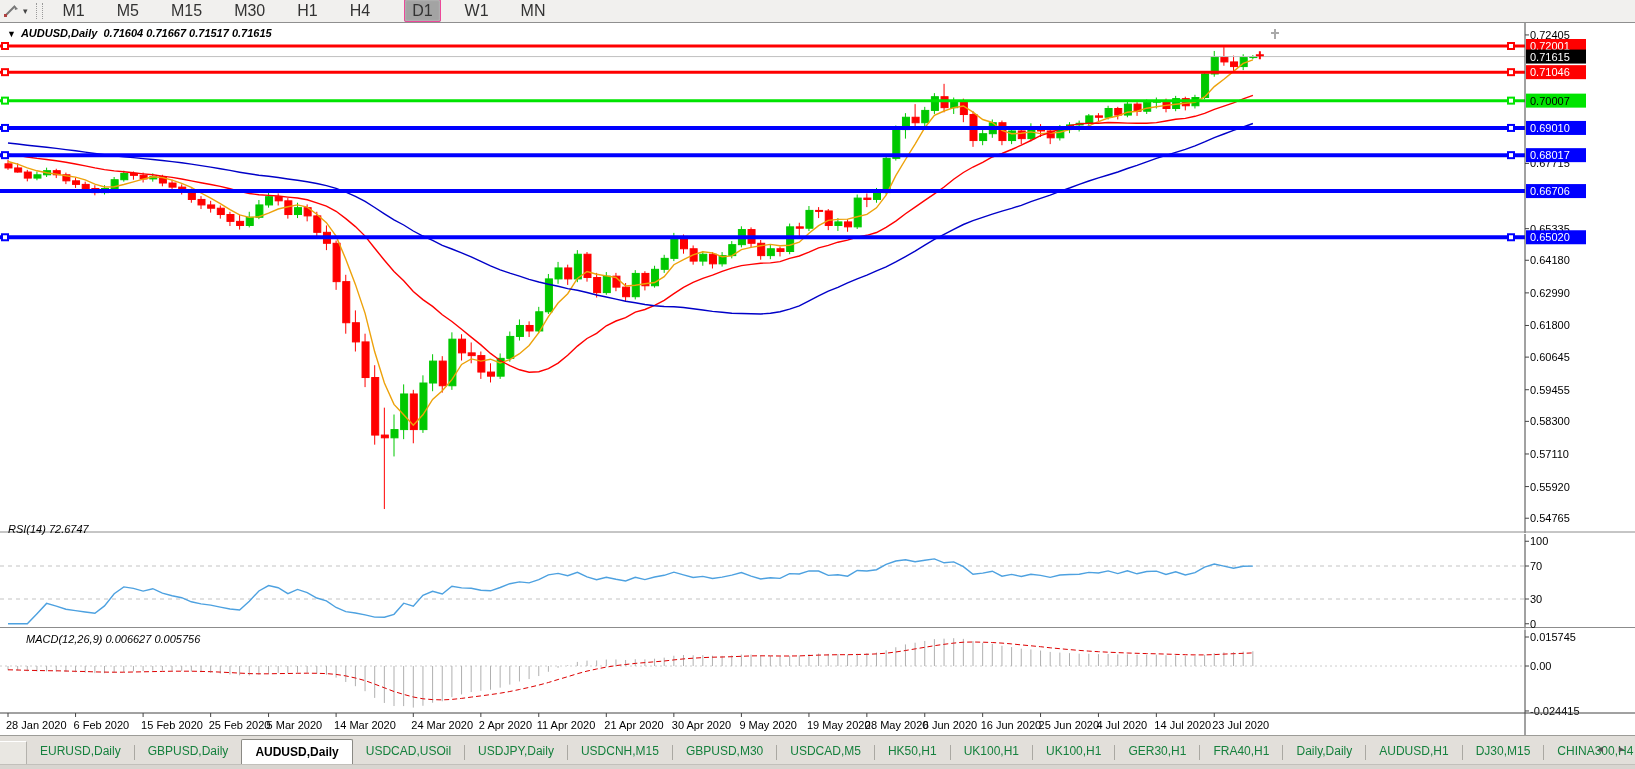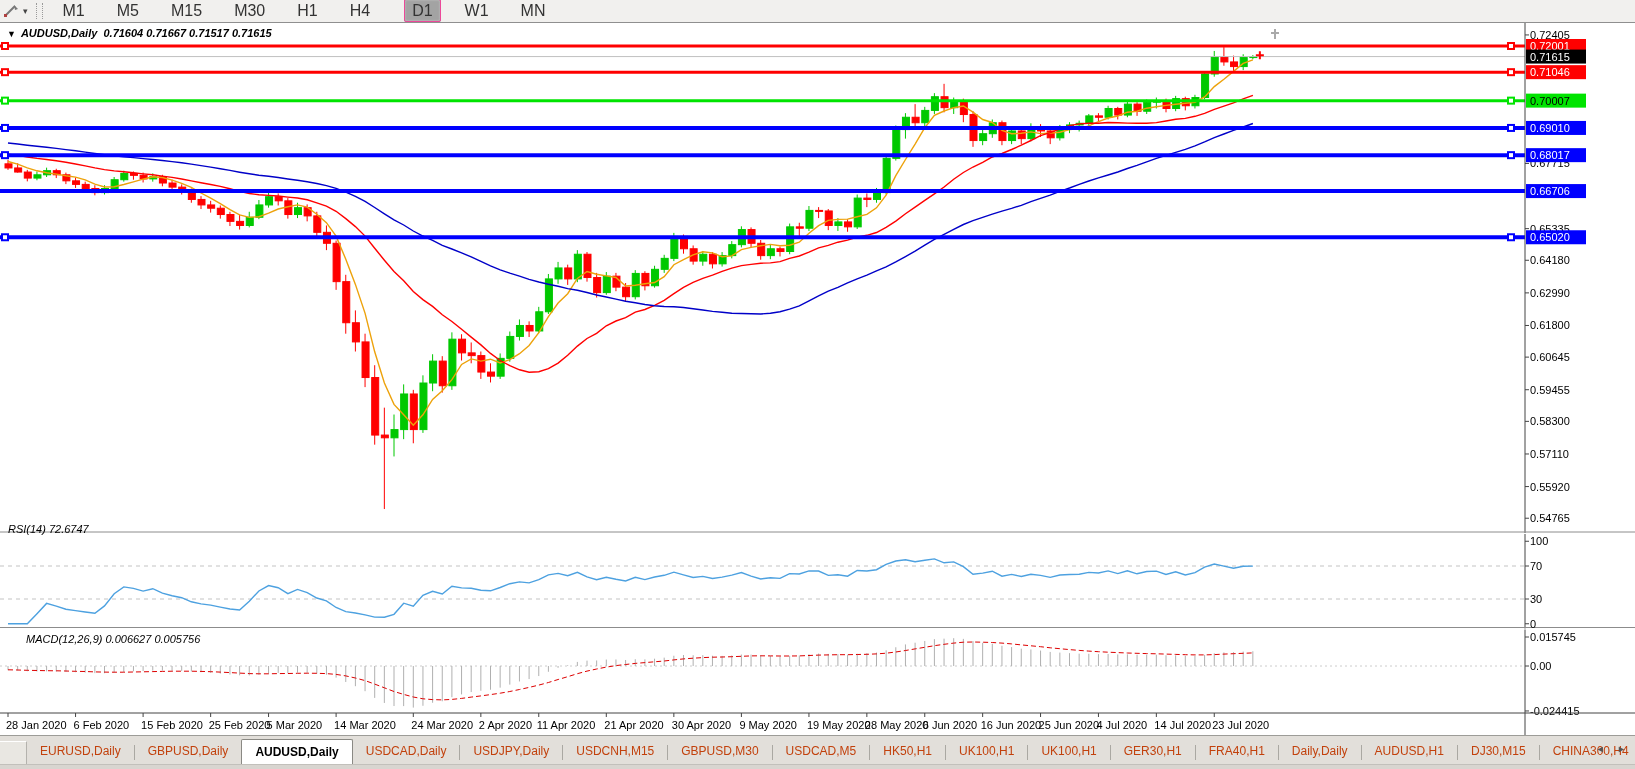--- a/index.html
+++ b/index.html
@@ -25,21 +25,21 @@
   #chart-title{left:7px;top:4px;font-weight:bold;}
   #chart-title .marker{font-size:9px;margin-right:5px;}
   #rsi-label{left:8px;top:500px;}
   #macd-label{left:8px;top:610px;margin-left:18px;}
   
   #tabbar{position:absolute;left:0;top:735px;width:1635px;height:34px;
           background:#e2dfda;border-top:1px solid #9d9c98;}
   #tabs{position:absolute;left:0;top:5px;height:23px;display:flex;align-items:stretch;}
   .tab-spacer{width:26px;border-right:1px solid #b4b2ad;background:#e9e7e2;
               border-top:1px solid #fff;}
-  .tab{font-size:12px;color:#c2410c;padding:3px 13px 0 13px;cursor:default;white-space:nowrap;}
+  .tab{font-size:12px;color:#15803d;padding:3px 13px 0 13px;cursor:default;white-space:nowrap;}
   .tab.active{background:#fff;font-weight:bold;color:#000;
               border:1px solid #8a8984;border-bottom:none;border-radius:2px 2px 0 0;
               margin-top:-2px;padding-top:5px;}
   .tab-div{width:1px;margin:4px 0;background:#aaa8a2;}
   #tab-arrows{position:absolute;right:4px;top:8px;font-size:9px;color:#555;}
   #tab-arrows span{padding:2px 5px;cursor:default;}
   #tabbar .bottom-strip{position:absolute;left:0;top:28px;width:100%;height:6px;
           background:#d8d5d0;border-top:1px solid #c2c0bb;}
 </style>
 </head>
@@ -595,21 +595,21 @@
     <div class="overlay-label" id="macd-label">MACD(12,26,9) 0.006627 0.005756</div>
   </div>
 
   <div id="tabbar">
     <div id="tabs">
         <div class="tab-spacer"></div>
         <div class="tab">EURUSD,Daily</div>
         <div class="tab-div"></div>
         <div class="tab">GBPUSD,Daily</div>
         <div class="tab active">AUDUSD,Daily</div>
-        <div class="tab">USDCAD,Daily</div>
+        <div class="tab">USDCAD,USOil</div>
         <div class="tab-div"></div>
         <div class="tab">USDJPY,Daily</div>
         <div class="tab-div"></div>
         <div class="tab">USDCNH,M15</div>
         <div class="tab-div"></div>
         <div class="tab">GBPUSD,M30</div>
         <div class="tab-div"></div>
         <div class="tab">USDCAD,M5</div>
         <div class="tab-div"></div>
         <div class="tab">HK50,H1</div>

